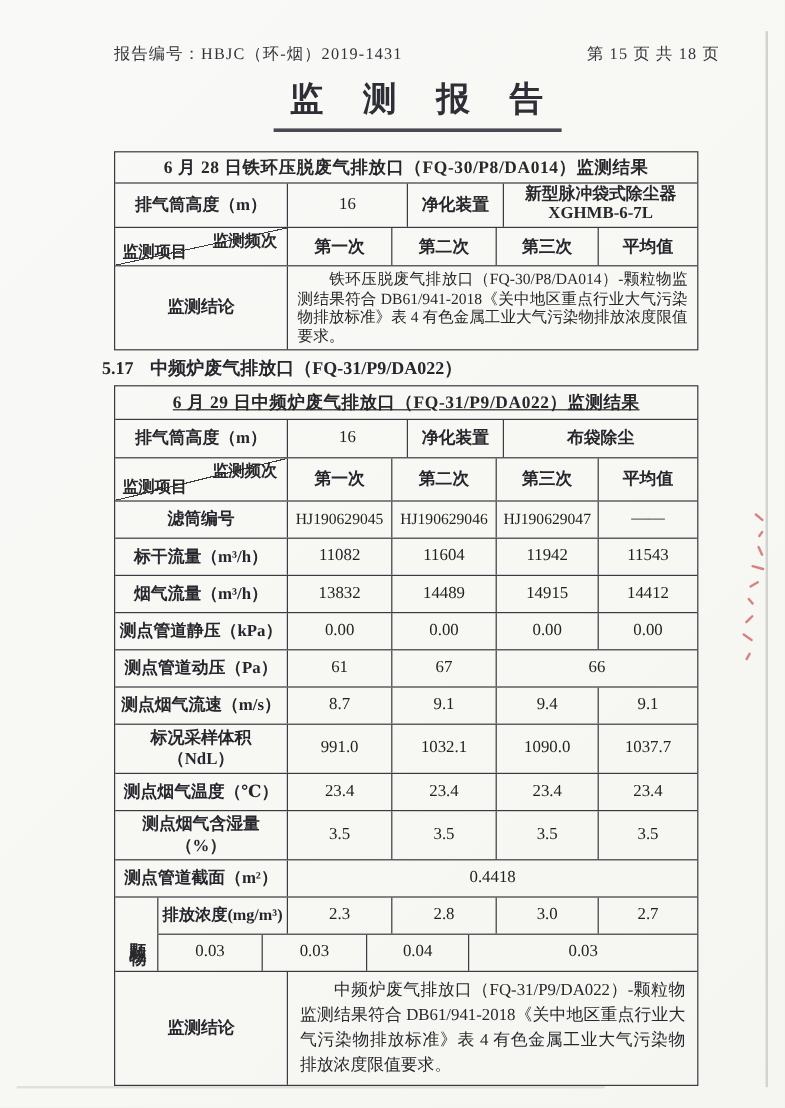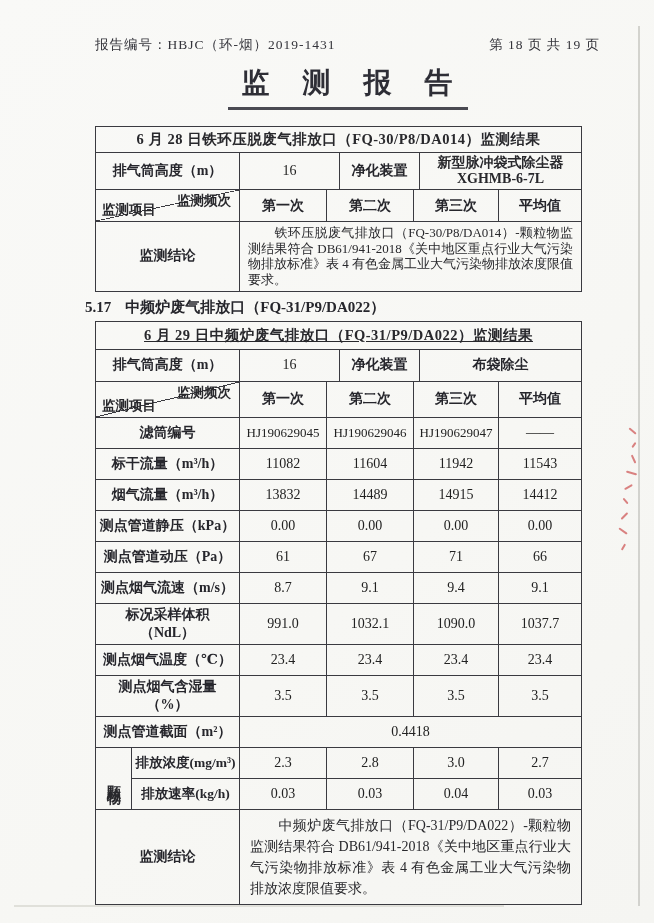--- a/index.html
+++ b/index.html
@@ -84,21 +84,21 @@
   .stamp-mark{position:absolute;width:9px;height:2.2px;border-radius:2px;opacity:.75;}
 </style>
 </head>
 <body>
 
 <div class="page">
   <div class="content">
 
     <div class="header">
       <span>报告编号：HBJC（环-烟）2019-1431</span>
-      <span>第 18 页 共 19 页</span>
+      <span>第 15 页 共 18 页</span>
     </div>
 
     <div class="title-wrap">
       <span class="doc-title">监 测 报 告</span>
     </div>
 
     <div class="tbl" style="margin-top:16px;">
       <div class="row title-row h25">
         <div class="c" style="flex:1;">6 月 28 日铁环压脱废气排放口（FQ-30/P8/DA014）监测结果</div>
       </div>
@@ -177,21 +177,20 @@
         <div class="c lbl w-label">测点管道静压（kPa）</div>
         <div class="c val w-c1">0.00</div>
         <div class="c val w-c2">0.00</div>
         <div class="c val w-c3">0.00</div>
         <div class="c val w-c4">0.00</div>
       </div>
       <div class="row h31">
         <div class="c lbl w-label">测点管道动压（Pa）</div>
         <div class="c val w-c1">61</div>
         <div class="c val w-c2">67</div>
-        <div class="c val w-c3">71</div>
         <div class="c val w-c4">66</div>
       </div>
       <div class="row h31">
         <div class="c lbl w-label">测点烟气流速（m/s）</div>
         <div class="c val w-c1">8.7</div>
         <div class="c val w-c2">9.1</div>
         <div class="c val w-c3">9.4</div>
         <div class="c val w-c4">9.1</div>
       </div>
       <div class="row h31">
@@ -227,21 +226,20 @@
         </div>
         <div class="part-inner">
           <div class="part-row">
             <div class="c lbl w-plabel" style="font-size:13.5px;">排放浓度(mg/m³)</div>
             <div class="c val w-c1">2.3</div>
             <div class="c val w-c2">2.8</div>
             <div class="c val w-c3">3.0</div>
             <div class="c val w-c4">2.7</div>
           </div>
           <div class="part-row">
-            <div class="c lbl w-plabel" style="font-size:13.5px;">排放速率(kg/h)</div>
             <div class="c val w-c1">0.03</div>
             <div class="c val w-c2">0.03</div>
             <div class="c val w-c3">0.04</div>
             <div class="c val w-c4">0.03</div>
           </div>
         </div>
       </div>
 
       <div class="row" style="min-height:72px;">
         <div class="c lbl w-label">监测结论</div>

